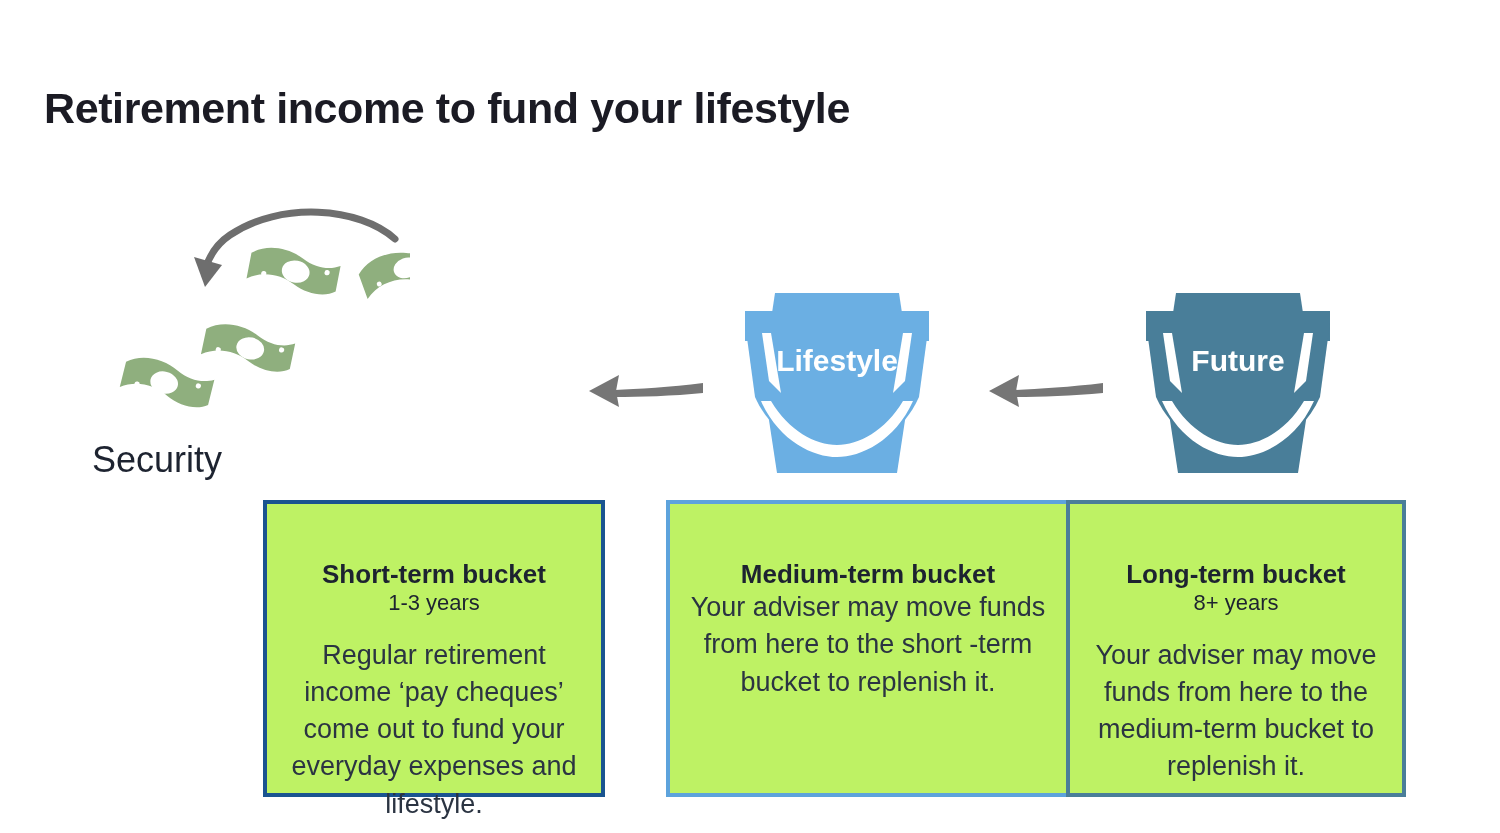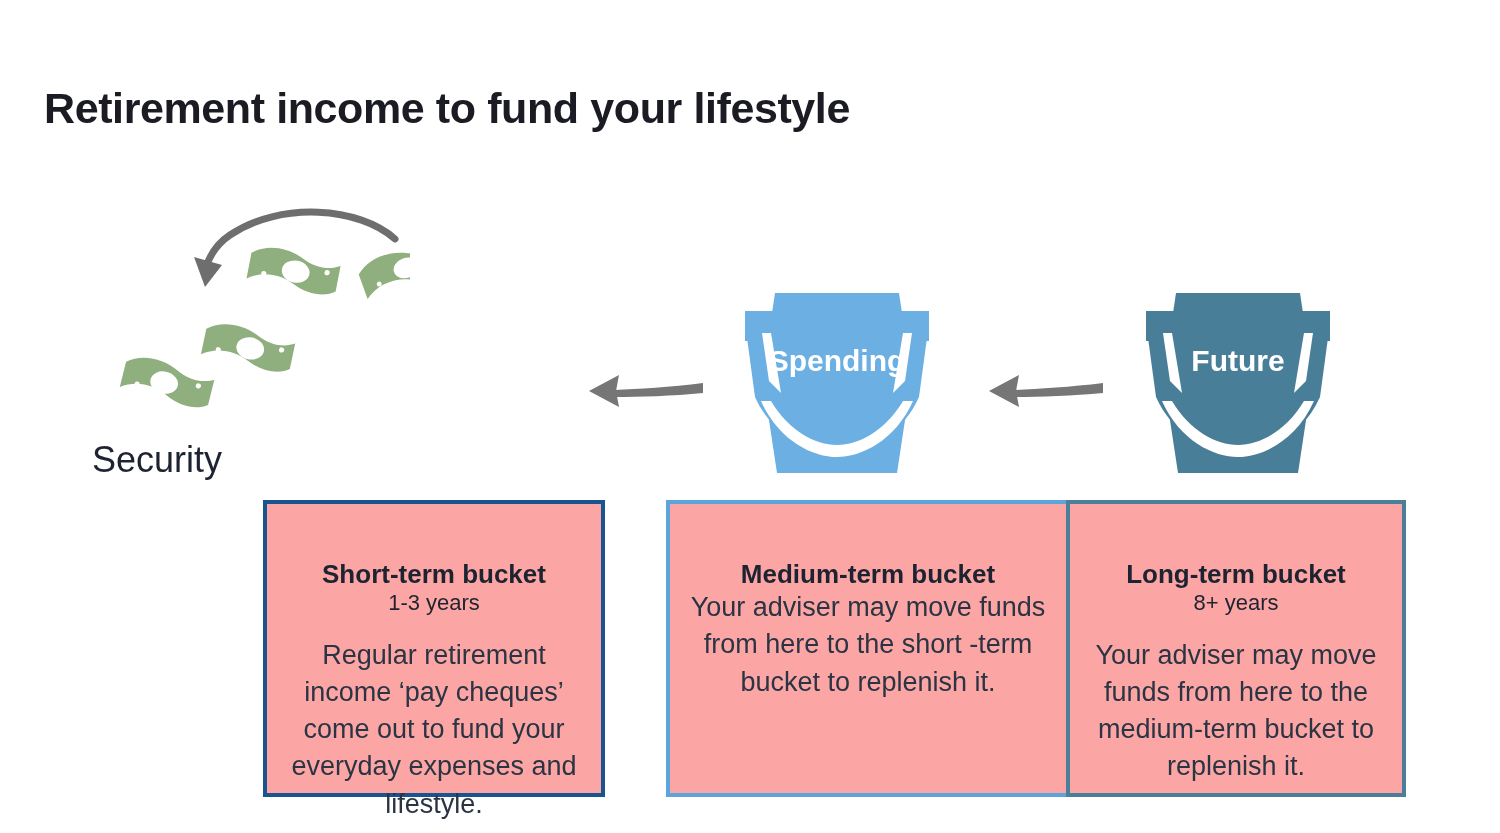--- a/index.html
+++ b/index.html
@@ -85,21 +85,21 @@
     left: 110px;
     top: 155px;
     width: 300px;
     height: 230px;
   }
 
   
   .info-box {
     position: absolute;
     box-sizing: border-box;
-    background: #fca5a5;
+    background: #bef264;
     border-style: solid;
     border-width: 4px;
     text-align: center;
   }
   .box-title {
     font-size: 26px;
     font-weight: bold;
     color: #1d2330;
     line-height: 1.12;
     margin: 0;
@@ -182,21 +182,21 @@
   <div class="bucket-group" style="left:727px; top:245px;">
     <svg class="bucket-svg" viewBox="0 0 220 200">
       <path d="M 48 4 L 172 4 L 178 44 L 42 44 Z" fill="#6BAFE3"></path>
       <path d="M 18 22 L 202 22 L 202 52 L 18 52 Z" fill="#6BAFE3"></path>
       <path d="M 18 34 L 202 34 L 192 108 C 176 144, 144 162, 110 162 C 76 162, 44 144, 28 108 Z" fill="#6BAFE3"></path>
       <path d="M 35 44 L 44 44 L 54 104 L 42 92 Z" fill="#ffffff"></path>
       <path d="M 185 44 L 176 44 L 166 104 L 178 92 Z" fill="#ffffff"></path>
       <path d="M 40 118 L 180 118 L 170 184 L 50 184 Z" fill="#6BAFE3"></path>
       <path d="M 34 112 C 52 152, 86 168, 110 168 C 134 168, 168 152, 186 112 L 176 112 C 158 142, 132 156, 110 156 C 88 156, 62 142, 44 112 Z" fill="#ffffff"></path>
     </svg>
-    <div class="bucket-label">Spending</div>
+    <div class="bucket-label">Lifestyle</div>
   </div>
 
   <svg class="flow-arrow" style="left:985px; top:325px;" viewBox="0 0 120 46">
     <g>
       <path d="M 118 14 C 86 18, 52 20, 30 21 L 30 28 C 54 28, 88 27, 118 24 Z" fill="#767676"></path>
       <path d="M 4 22 L 34 6 L 31 22 L 34 38 Z" fill="#767676"></path>
     </g>
   </svg>
 
   <div class="bucket-group" style="left:1128px; top:245px;">

